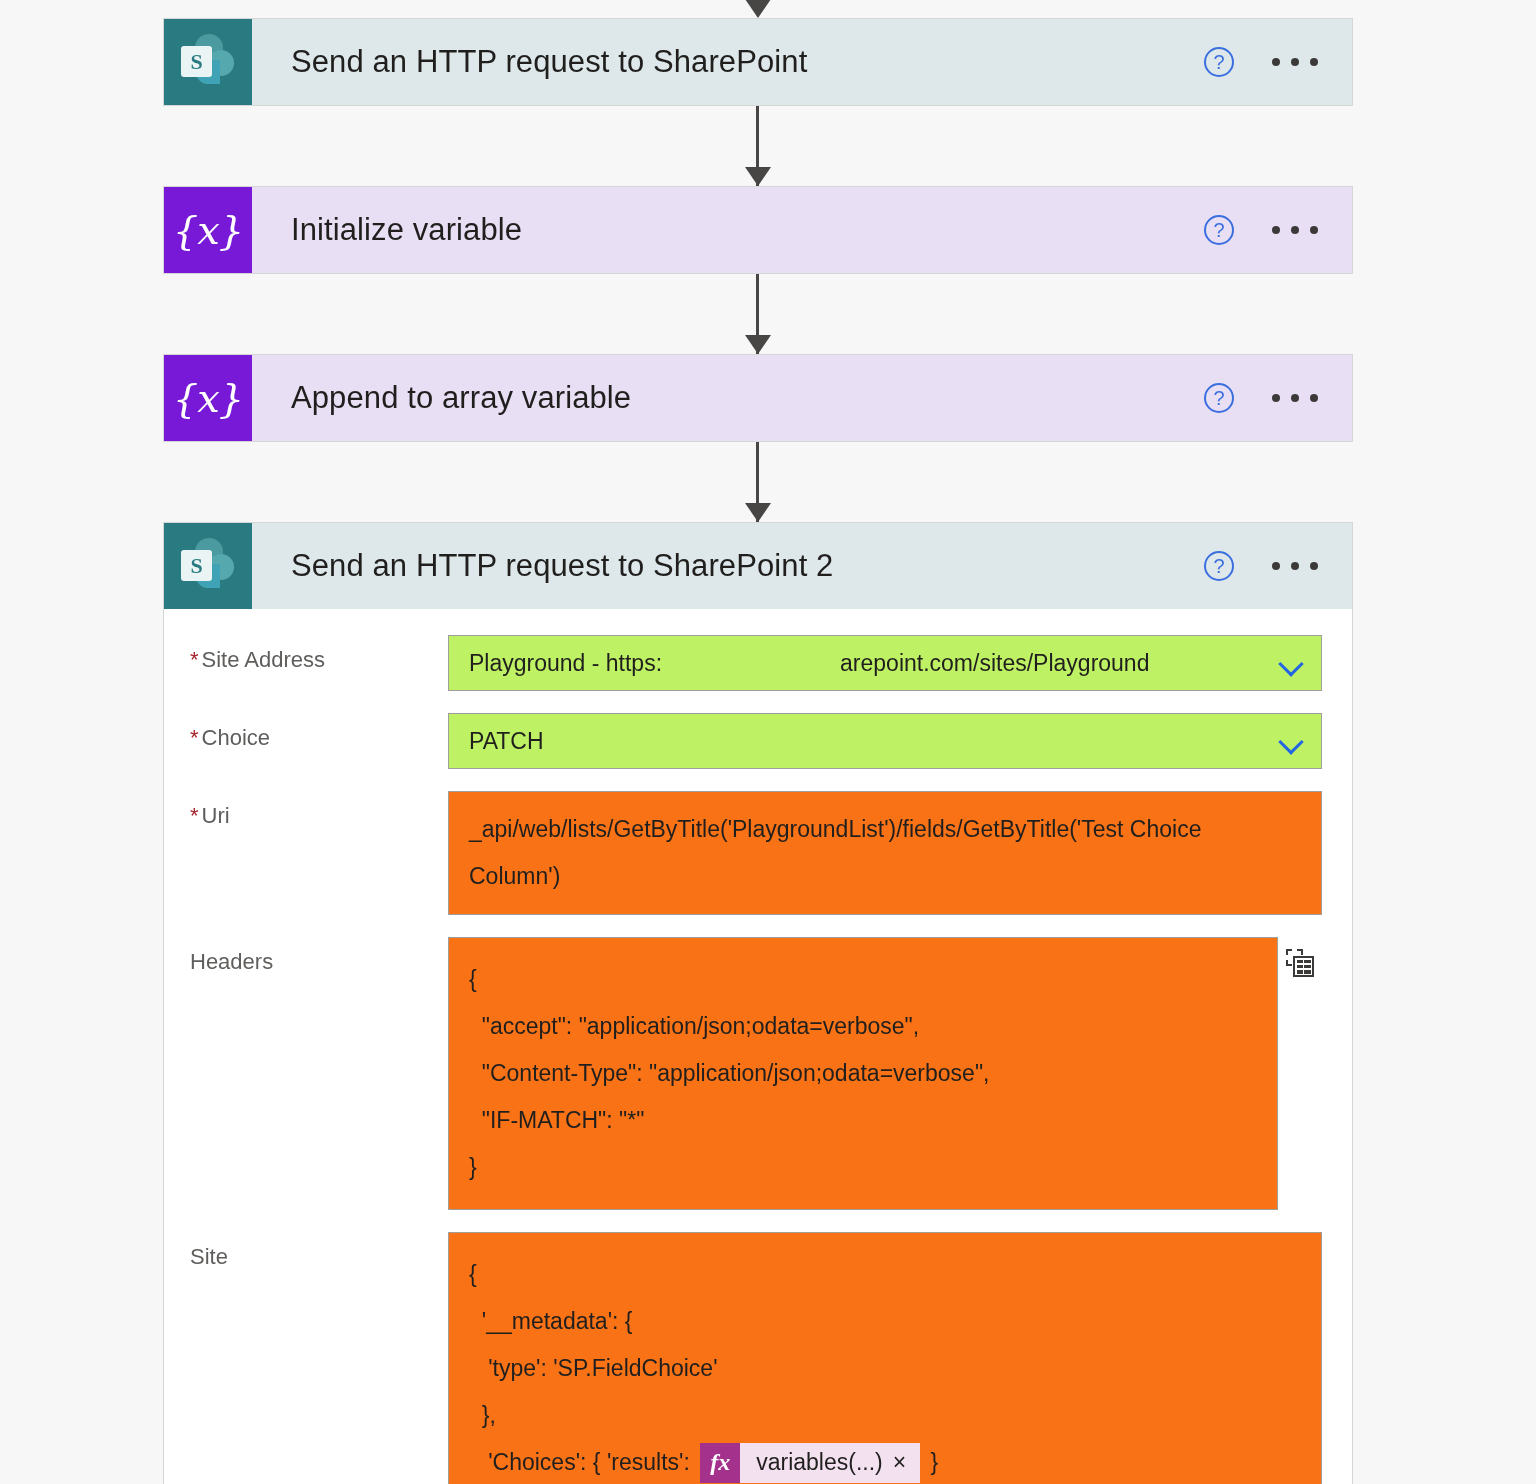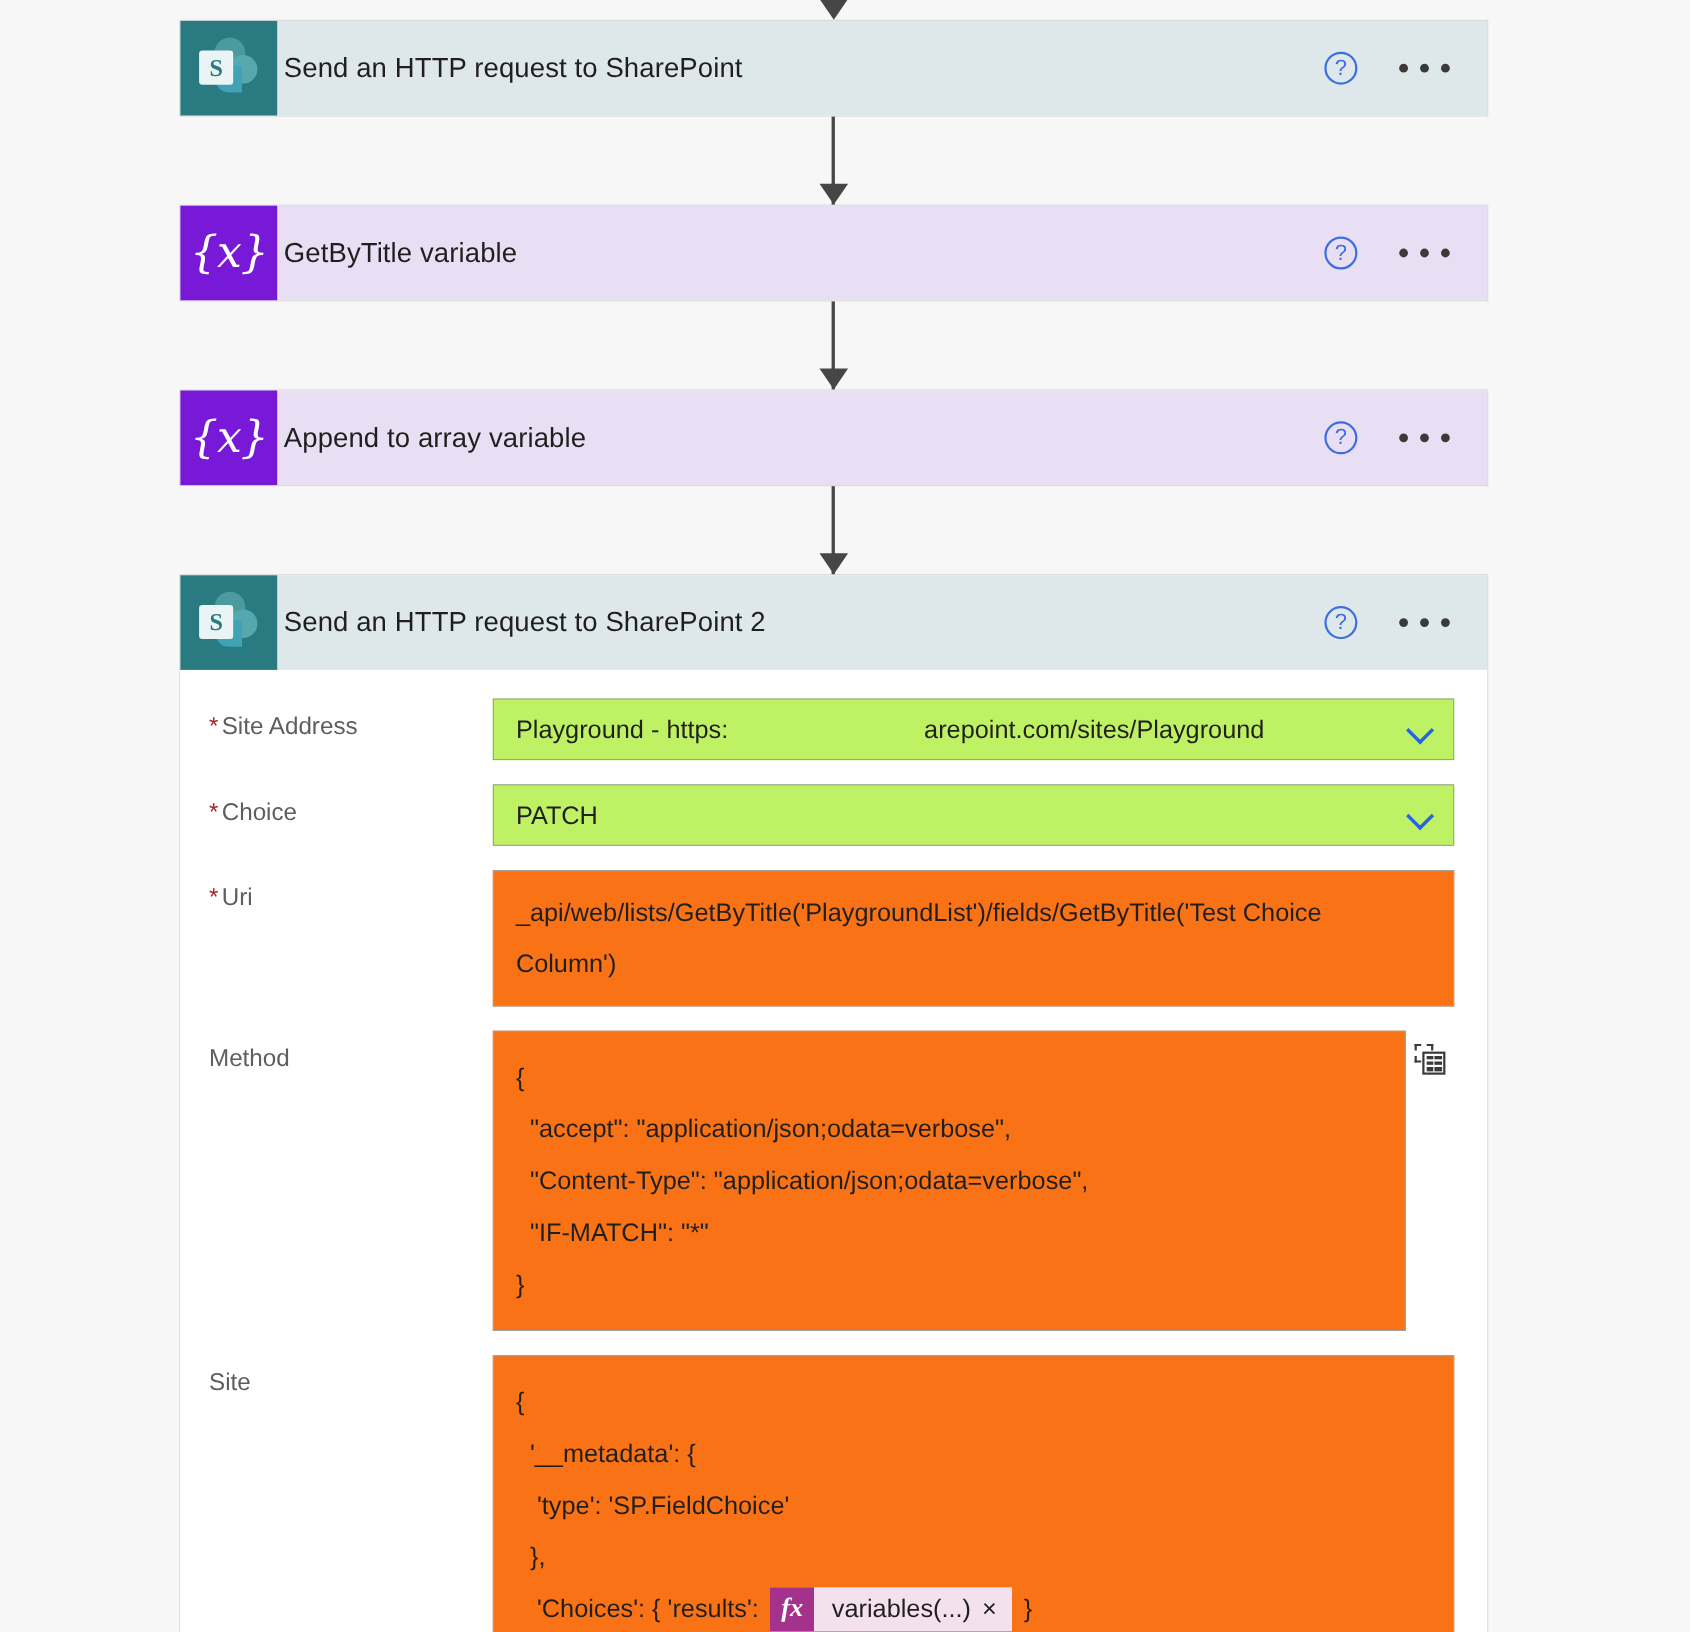--- a/index.html
+++ b/index.html
@@ -79,22 +79,22 @@
     align-items: center;
     justify-content: center;
   }
   .card.sharepoint .card-icon { background: #2a7b81; }
   .card.variable   .card-icon { background: #7719d6; }
 
   .card-title {
     flex: 1;
     display: flex;
     align-items: center;
-    padding-left: 6px;
-    font-size: 25px;
+    padding-left: 39px;
+    font-size: 31px;
     color: #201f1e;
     letter-spacing: .1px;
   }
 
   .header-actions {
     display: flex;
     align-items: center;
     gap: 38px;
     padding-right: 34px;
   }
@@ -328,21 +328,21 @@
     <div class="connector">
       <div class="stem"></div>
       <div class="head"></div>
     </div>
 
     <div class="card variable">
       <div class="card-header">
         <div class="card-icon">
           <span class="var-glyph">{x}</span>
         </div>
-        <div class="card-title">GetByTitle variable</div>
+        <div class="card-title">Initialize variable</div>
         <div class="header-actions">
           <div class="help-icon">?</div>
           <div class="dots">
               <i></i>
               <i></i>
               <i></i>
             </div>
         </div>
       </div>
     </div>
@@ -432,21 +432,21 @@
           <div class="field-control">
             <div class="textarea-box uri-box">
               <div class="ln">_api/web/lists/GetByTitle('PlaygroundList')/fields/GetByTitle('Test Choice</div>
               <div class="ln">Column')</div>
             </div>
           </div>
         </div>
 
         <div class="field-row">
           <div class="field-label">
-            <span>Method</span>
+            <span>Headers</span>
           </div>
           <div class="field-control headers-wrap">
             <div class="textarea-box headers-box">
               <div class="ln">{</div>
               <div class="ln">  "accept": "application/json;odata=verbose",</div>
               <div class="ln">  "Content-Type": "application/json;odata=verbose",</div>
               <div class="ln">  "IF-MATCH": "*"</div>
               <div class="ln">}</div>
             </div>
             <div class="grid-toggle">

